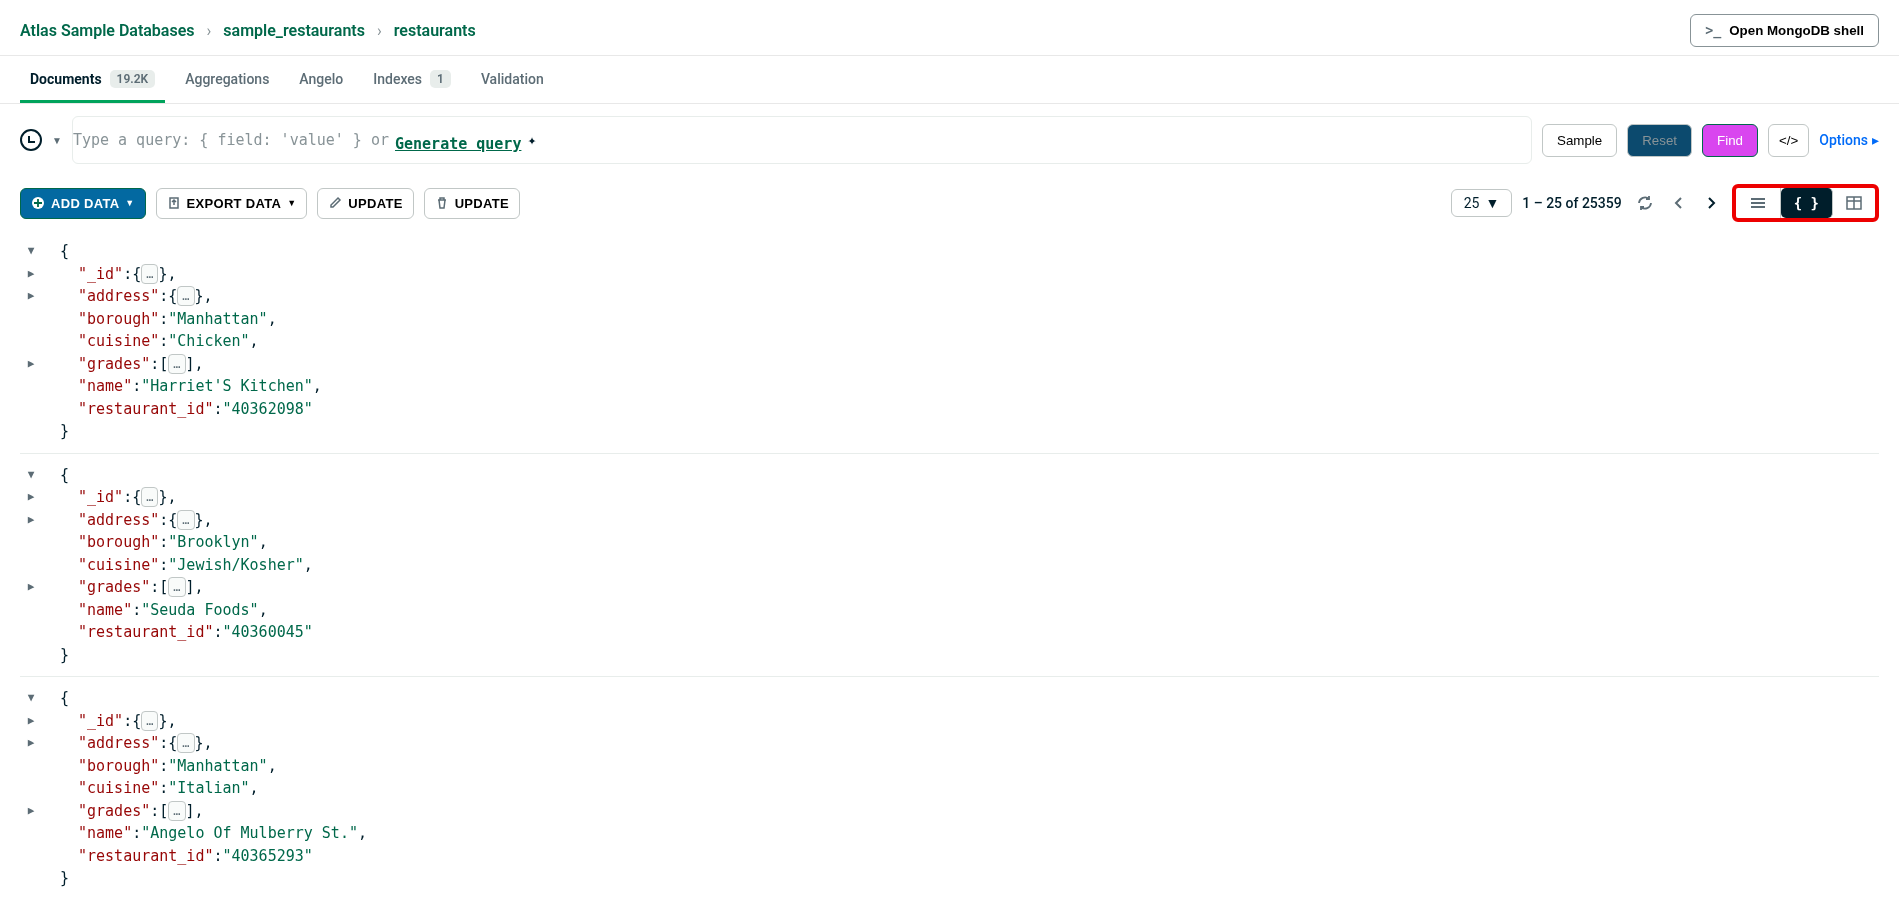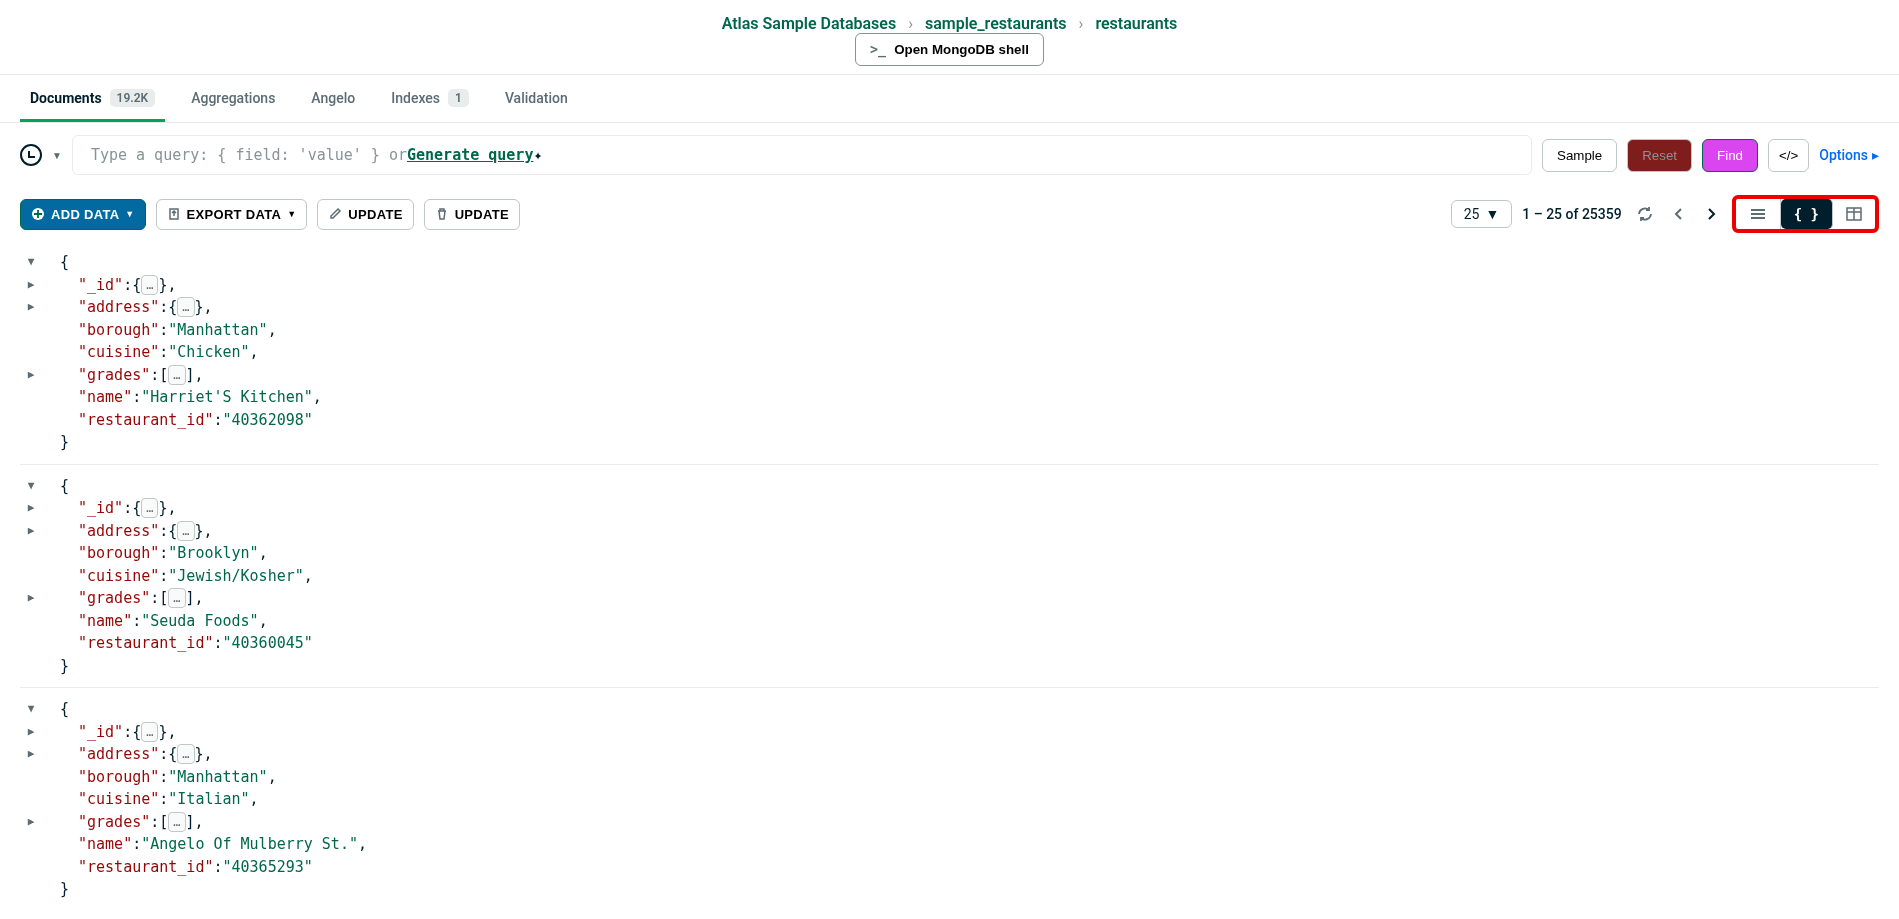--- a/index.html
+++ b/index.html
@@ -1,35 +1,35 @@
 <!DOCTYPE html>
 <html><head>
 <meta charset="utf-8">
 <style>
 * { box-sizing: border-box; margin: 0; padding: 0; }
 body { font-family: -apple-system, BlinkMacSystemFont, "Segoe UI", Roboto, Helvetica, Arial, sans-serif; background: #fff; color: #001E2B; font-size: 14px; }
-.header { padding: 14px 20px 8px 20px; display: flex; justify-content: space-between; align-items: center; border-bottom: 1px solid #e8e8e8; flex-direction: column; }
+.header { padding: 14px 20px 8px 20px; display: flex; justify-content: space-between; align-items: center; border-bottom: 1px solid #e8e8e8; }
 .breadcrumb { display: flex; align-items: center; gap: 12px; font-size: 16px; }
 .breadcrumb-item { color: #00684A; font-weight: 600; cursor: pointer; }
 .breadcrumb-sep { color: #889397; }
 .shell-btn { display: flex; align-items: center; gap: 8px; border: 1px solid #889397; border-radius: 6px; padding: 8px 14px; font-weight: 600; cursor: pointer; background: #fff; }
 .shell-btn .icon { color: #5C6C75; font-family: monospace; font-weight: bold; }
-.tabs { display: flex; gap: 16px; padding: 0 20px; border-bottom: 1px solid #e8e8e8; }
+.tabs { display: flex; gap: 10px; padding: 0 20px; border-bottom: 1px solid #e8e8e8; }
 .tab { padding: 14px 10px 12px 10px; cursor: pointer; display: flex; align-items: center; gap: 8px; color: #5C6C75; font-weight: 500; border-bottom: 3px solid transparent; }
 .tab.active { color: #001E2B; font-weight: 700; border-bottom-color: #00A35C; }
 .tab-badge { background: #E8EDEB; color: #5C6C75; border-radius: 5px; padding: 2px 7px; font-size: 12px; font-weight: 600; }
 .query-row { display: flex; align-items: center; gap: 10px; padding: 12px 20px; }
 .query-history { width: 22px; height: 22px; border-radius: 50%; border: 2px solid #001E2B; position: relative; cursor: pointer; }
 .query-history::after { content: ''; position: absolute; width: 5px; height: 5px; border-left: 2px solid #001E2B; border-bottom: 2px solid #001E2B; top: 5px; left: 6px; }
 .query-caret { font-size: 10px; color: #5C6C75; cursor: pointer; }
-.query-input { flex: 1; font-family: "Menlo", "Consolas", monospace; font-size: 15px; display: flex; align-items: center; color: #889397; padding: 10px 18px; border: 1px solid #E8EDEB; border-radius: 6px; }
-.query-input .gen { color: #00684A; font-weight: 700; text-decoration: underline; cursor: pointer; }
+.query-input { flex: 1; font-family: "Menlo", "Consolas", monospace; font-size: 15px; display: flex; gap: 6px; align-items: center; color: #889397; padding: 10px 0; border: 1px solid #E8EDEB; border-radius: 6px; }
+.query-input .gen { color: #00684A; font-weight: 700; text-decoration: underline; cursor: pointer; margin-top: 8px; }
 .query-input .spark { color: #001E2B; }
 .btn { border: 1px solid #C1C7C6; background: #fff; border-radius: 6px; padding: 8px 14px; font-weight: 500; cursor: pointer; }
-.btn.disabled { color: #889397; background: #7f1d1d; }
+.btn.disabled { color: #889397; background: #0c4a6e; }
 .btn.primary { background: #d946ef; color: #fff; border-color: #00684A; font-weight: 400; }
 .btn.icon-only { padding: 8px 10px; }
 .options-link { color: #016BF8; font-weight: 500; cursor: pointer; display: flex; align-items: center; gap: 4px; }
 .toolbar { display: flex; align-items: center; gap: 10px; padding: 8px 20px; }
 .action-btn { border: 1px solid #C1C7C6; background: #fff; border-radius: 6px; padding: 7px 10px; font-weight: 700; cursor: pointer; display: flex; align-items: center; gap: 6px; font-size: 13px; letter-spacing: 0.3px; }
 .action-btn.green { background: #0369a1; color: #fff; border-color: #00684A; }
 .action-btn .caret { font-size: 9px; }
 .spacer { flex: 1; }
 .page-select { border: 1px solid #C1C7C6; border-radius: 6px; padding: 5px 12px; display: flex; align-items: center; gap: 6px; cursor: pointer; }
 .page-info { font-weight: 500; }

